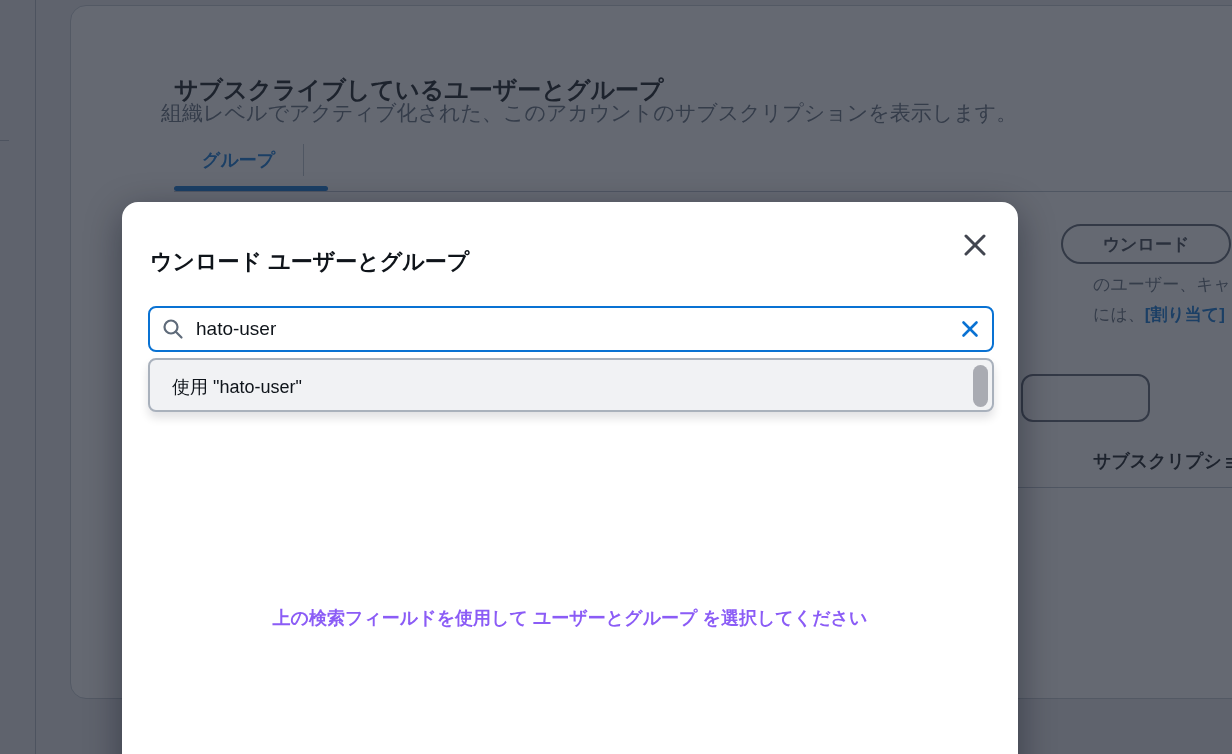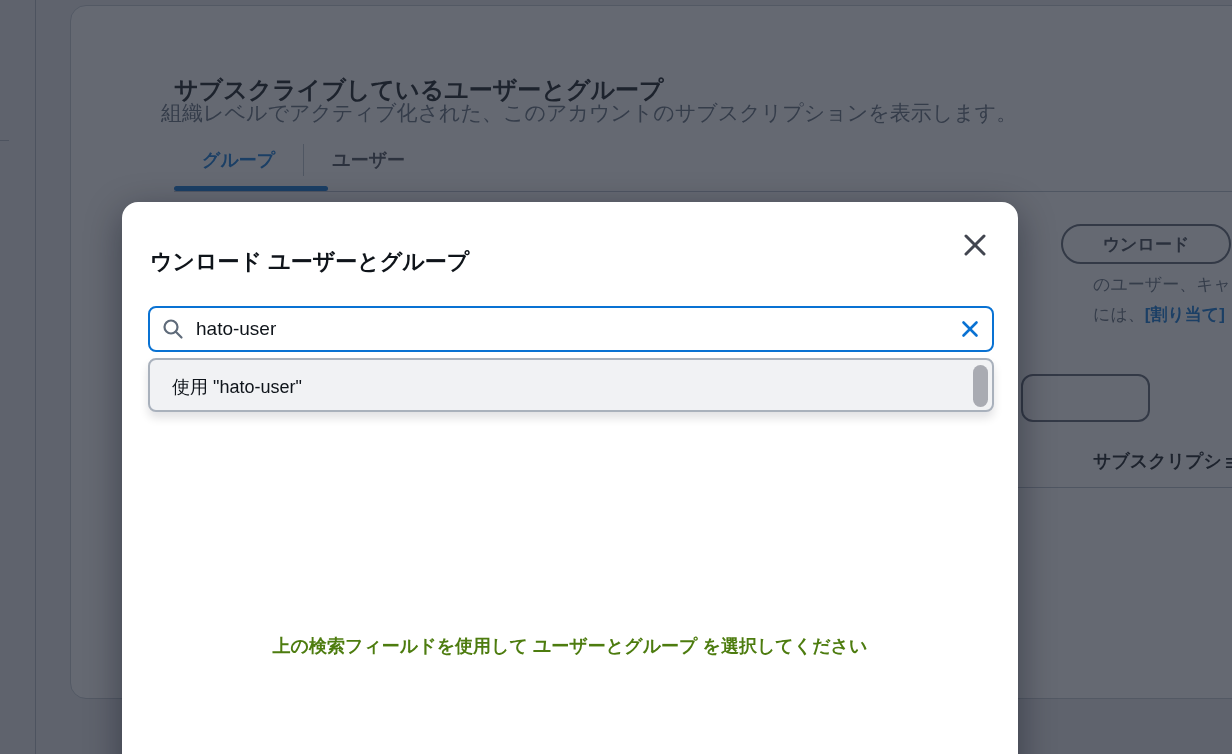--- a/index.html
+++ b/index.html
@@ -64,37 +64,36 @@
   }
   .search-icon{position:absolute;left:14px;top:12px;pointer-events:none;}
   .clear-btn{position:absolute;right:14px;top:13px;width:20px;height:20px;background:none;border:none;padding:0;cursor:pointer;}
   .suggest-item{
     position:absolute;left:26px;right:24px;top:156px;height:54px;box-sizing:border-box;
     background:#f1f2f4;border:2px solid #a9b1bc;border-radius:8px;
     box-shadow:0 6px 10px rgba(0,7,22,0.12);cursor:pointer;
   }
   .suggest-label{position:absolute;left:22px;top:15px;font-size:18px;color:#0f141a;}
   .suggest-scroll-thumb{position:absolute;right:4px;top:5px;width:15px;height:42px;border-radius:8px;background:#a9abb2;}
-  .empty-message{position:absolute;left:0;right:0;top:404px;text-align:center;font-size:18px;font-weight:bold;color:#4d7c0f;margin-top:28px;}
+  .empty-message{position:absolute;left:0;right:0;top:404px;text-align:center;font-size:18px;font-weight:bold;color:#8b5cf6;}
 </style>
 </head>
 <body>
 
 <div id="bg-layer">
   <div class="abs left-rail-divider"></div>
   <div class="abs left-rail-tick"></div>
 
   <div class="abs card">
     <h1 class="abs page-title">サブスクライブしているユーザーとグループ</h1>
     <p class="abs page-description">組織レベルでアクティブ化された、このアカウントのサブスクリプションを表示します。</p>
 
     <div class="abs tab-row">
       <button class="tab active">グループ</button>
       <div class="tab-vdivider"></div>
-      <button class="tab inactive">ユーザー</button>
     </div>
     <div class="abs tabs-underline-track"></div>
     <div class="abs tabs-active-underline"></div>
 
     <h2 class="abs section-heading">グループ</h2>
 
     <span class="abs frag frag-l1">サ</span>
     <span class="abs frag frag-l2">さ</span>
     <span class="abs frag frag-l3">い</span>
 

